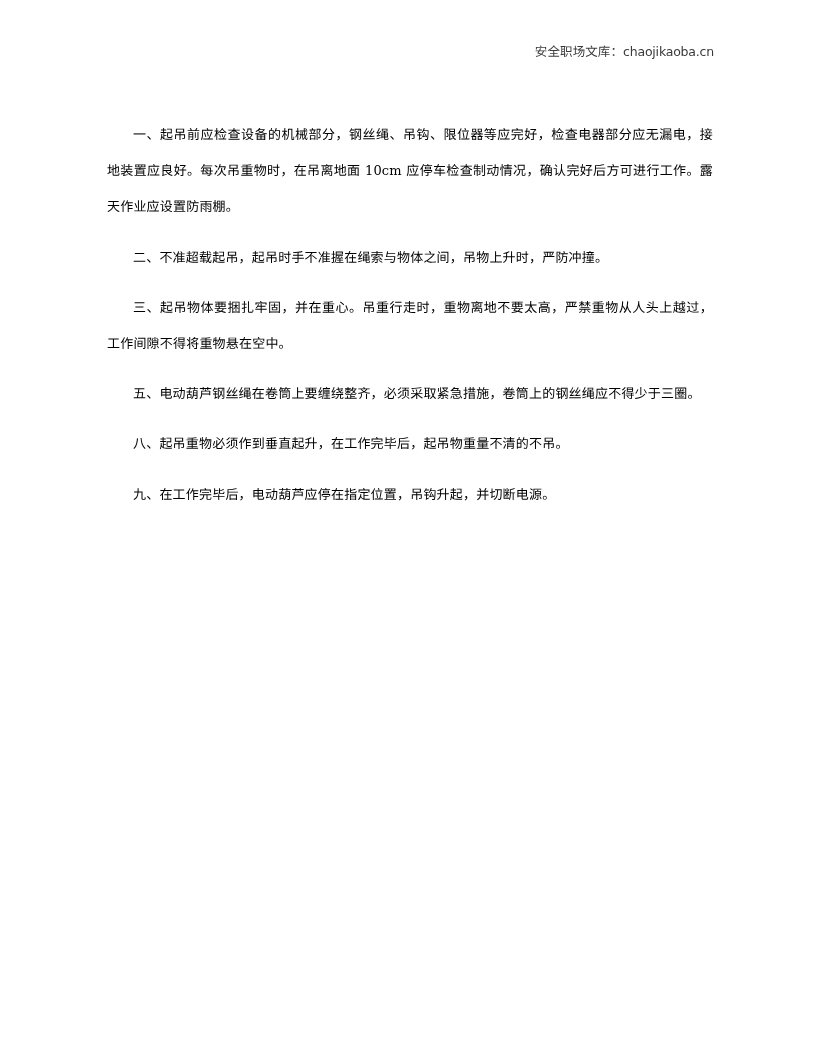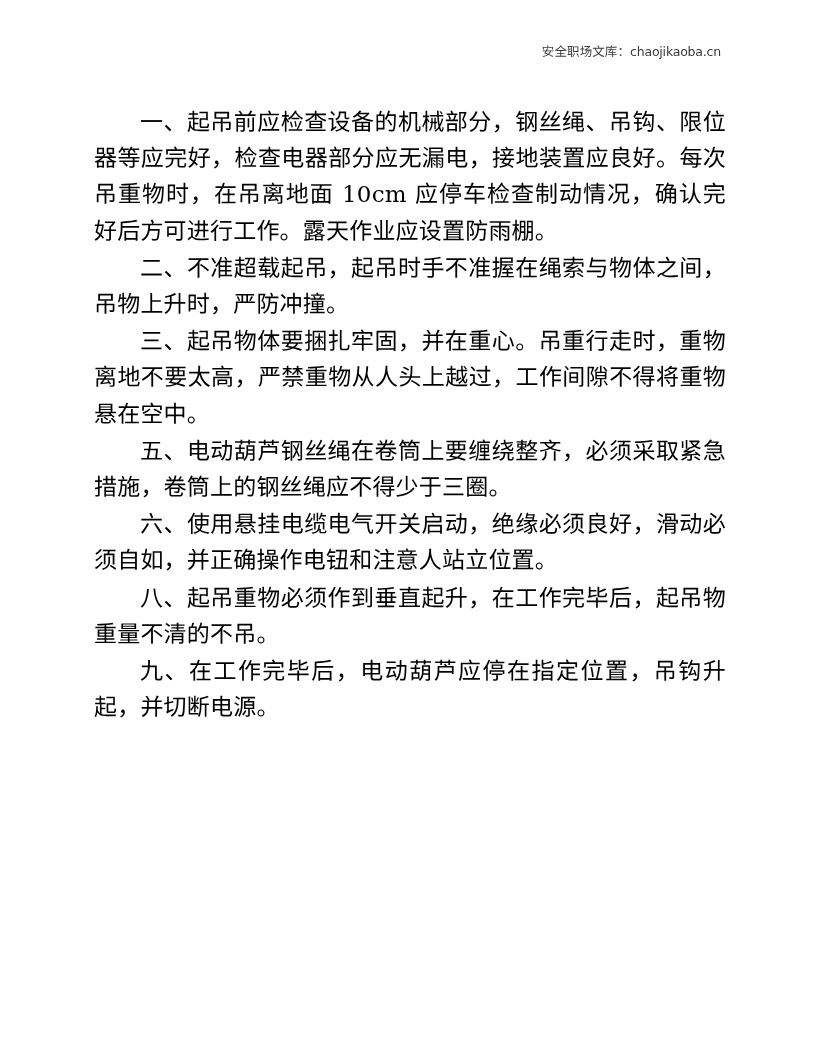--- a/index.html
+++ b/index.html
@@ -23,21 +23,21 @@
     height: 1056px;
     box-sizing: border-box;
     background: #ffffff;
   }
 
   
   .page-header {
     position: absolute;
     top: 44px;
     left: 0;
-    right: 95px;
+    right: 102px;
     text-align: right;
     font-family: "DejaVu Sans", "Liberation Sans", sans-serif;
     font-size: 12.5px;
     line-height: 16px;
     color: #3a3a3a;
     letter-spacing: 0.1px;
     white-space: nowrap;
   }
   .page-header .hdr-label {
     font-family: "DejaVu Sans", "Liberation Sans", sans-serif;
@@ -49,24 +49,24 @@
 
   
   .doc-body {
     position: absolute;
     top: 103px;
     left: 93px;
     width: 634px;
   }
 
   .para {
-    margin: 1px;
+    margin: 14px;
     padding: 0;
     font-family: "DejaVu Serif", "Liberation Serif", serif;
-    font-size: 23px;
+    font-size: 13px;
     line-height: 36.2px;
     color: #000000;
     text-align: justify;
     text-justify: inter-ideograph;
     text-indent: 2em;
     word-break: break-all;
     letter-spacing: 0.2px;
   }
 </style>
 </head>
@@ -76,18 +76,17 @@
 
   <div class="page-header">
     <span class="hdr-label">安全职场文库：</span><span class="hdr-site">chaojikaoba.cn</span>
   </div>
 
   <div class="doc-body">
     <p class="para">一、起吊前应检查设备的机械部分，钢丝绳、吊钩、限位器等应完好，检查电器部分应无漏电，接地装置应良好。每次吊重物时，在吊离地面 10cm 应停车检查制动情况，确认完好后方可进行工作。露天作业应设置防雨棚。</p>
     <p class="para">二、不准超载起吊，起吊时手不准握在绳索与物体之间，吊物上升时，严防冲撞。</p>
     <p class="para">三、起吊物体要捆扎牢固，并在重心。吊重行走时，重物离地不要太高，严禁重物从人头上越过，工作间隙不得将重物悬在空中。</p>
     <p class="para">五、电动葫芦钢丝绳在卷筒上要缠绕整齐，必须采取紧急措施，卷筒上的钢丝绳应不得少于三圈。</p>
-    <p class="para">六、使用悬挂电缆电气开关启动，绝缘必须良好，滑动必须自如，并正确操作电钮和注意人站立位置。</p>
     <p class="para">八、起吊重物必须作到垂直起升，在工作完毕后，起吊物重量不清的不吊。</p>
     <p class="para">九、在工作完毕后，电动葫芦应停在指定位置，吊钩升起，并切断电源。</p>
   </div>
 
 </div>
 
 </body></html>

